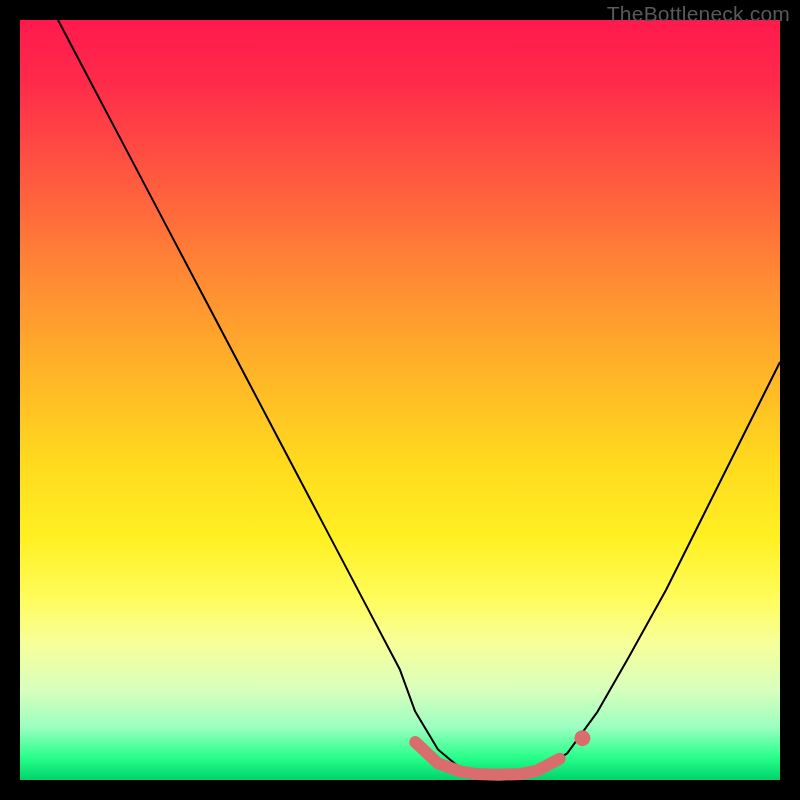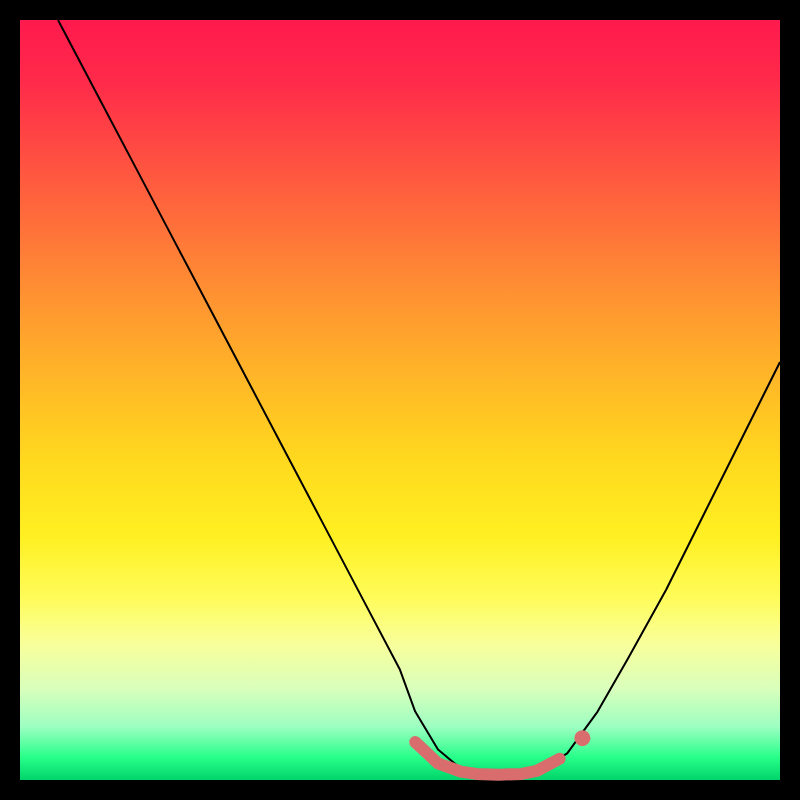--- a/index.html
+++ b/index.html
@@ -71,14 +71,15 @@
         </g>
       <g id="series-1">
           <path d="M395.20 722.00 L418.00 743.28 L440.80 751.64 L456.00 753.92 L478.80 754.68 L501.60 753.92 L516.80 750.88 L539.60 738.72" fill="none" stroke="#d96d6d" stroke-width="12" stroke-linecap="round" stroke-linejoin="round"></path>
         </g>
       <g id="series-2">
           <circle cx="562.4" cy="718.2" r="8" fill="#d96d6d"></circle>
         </g>
     </svg>
   </div>
 
+  <div class="watermark">TheBottleneck.com</div>
 
 </div>
 
 </body></html>

